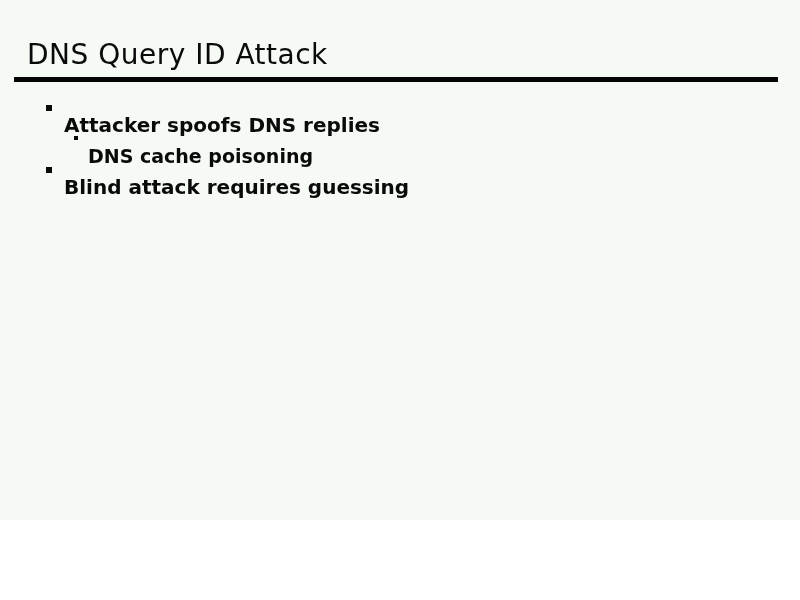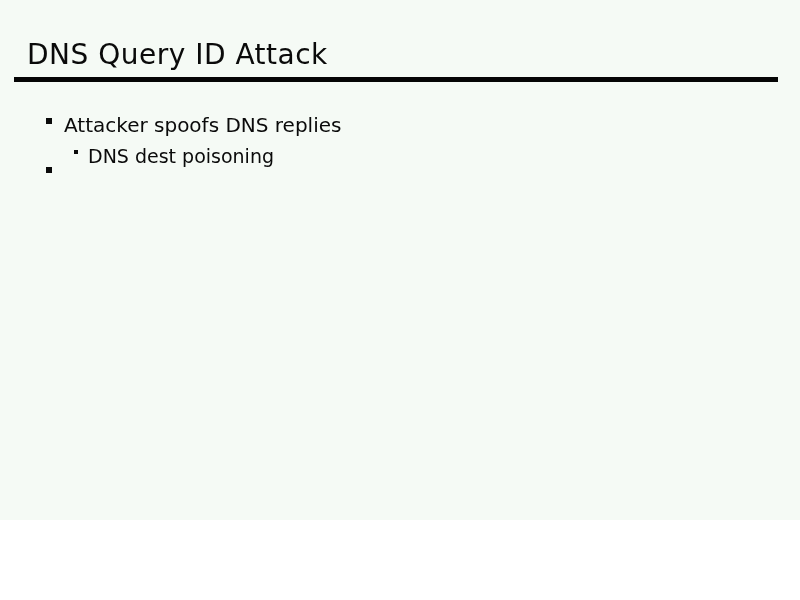--- a/index.html
+++ b/index.html
@@ -33,23 +33,24 @@
     background: #050505;
   }
   .bullets {
     position: absolute;
     left: 0;
     top: 110px;
     width: 800px;
   }
   .bullet {
     display: flex;
-    align-items: center;
+    align-items: flex-start;
     line-height: 31px;
     white-space: nowrap;
+    font-weight: bold;
   }
   .bullet.level1 {
     margin-left: 46px;
     font-size: 20px;
   }
   .bullet.level2 {
     margin-left: 74px;
     font-size: 19px;
   }
   .marker {
@@ -76,19 +77,20 @@
 <div class="slide">
   <div class="title">DNS Query ID Attack</div>
   <div class="rule"></div>
   <div class="bullets" id="bullet-list">
       <div class="bullet level1">
         <span class="marker"></span>
         <span>Attacker spoofs DNS replies</span>
       </div>
       <div class="bullet level2">
         <span class="marker"></span>
-        <span>DNS dest poisoning</span>
+        <span>DNS cache poisoning</span>
       </div>
       <div class="bullet level1">
         <span class="marker"></span>
+        <span>Blind attack requires guessing</span>
       </div>
     </div>
 </div>
 
 </body></html>

